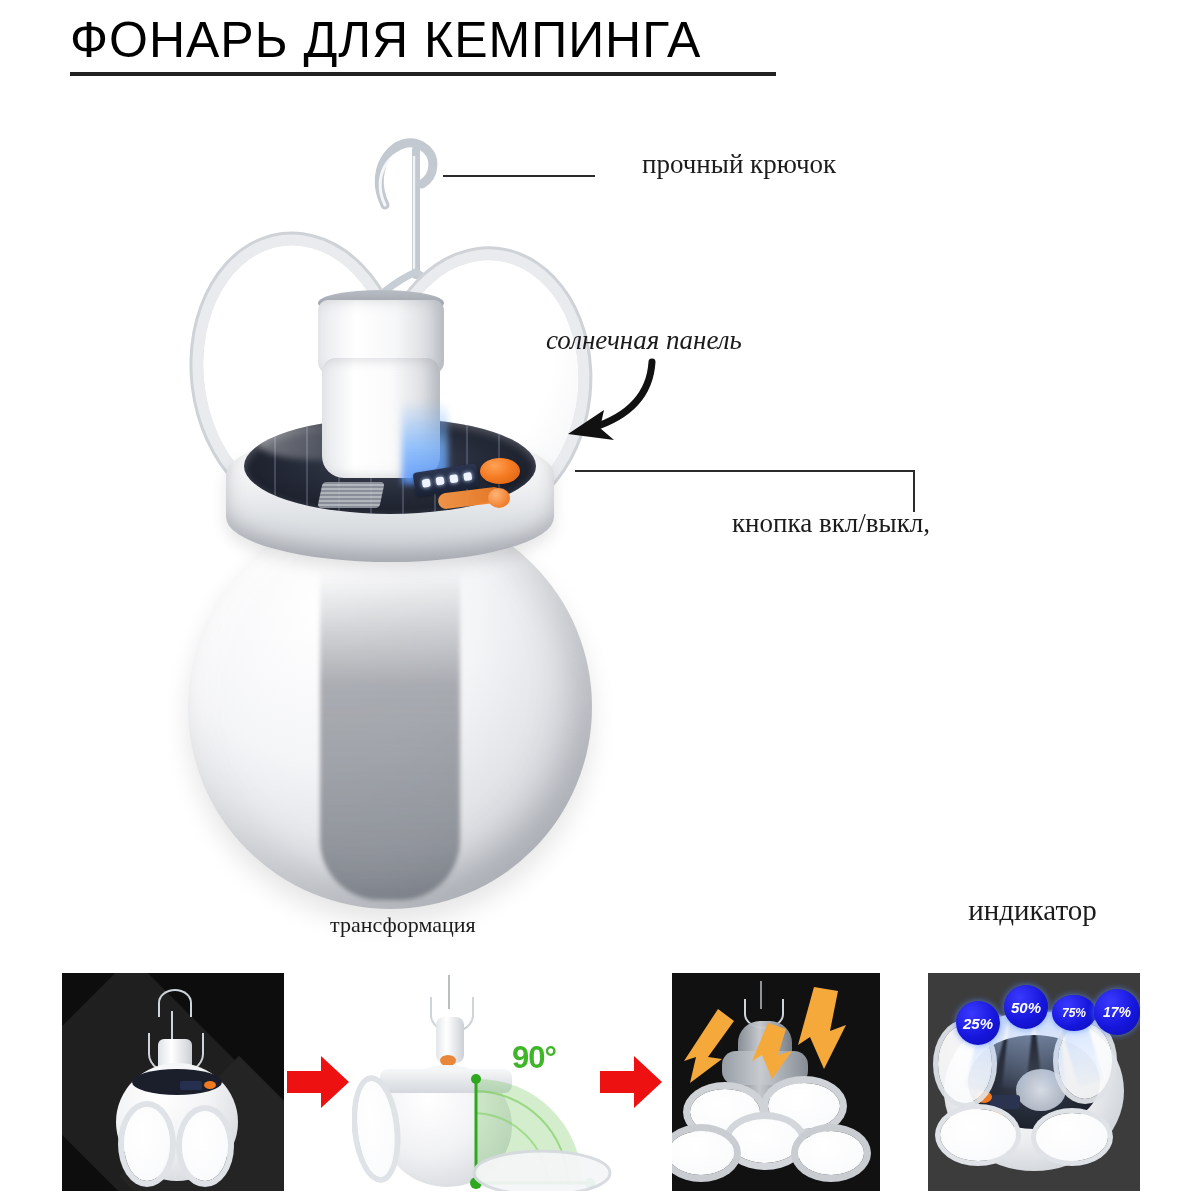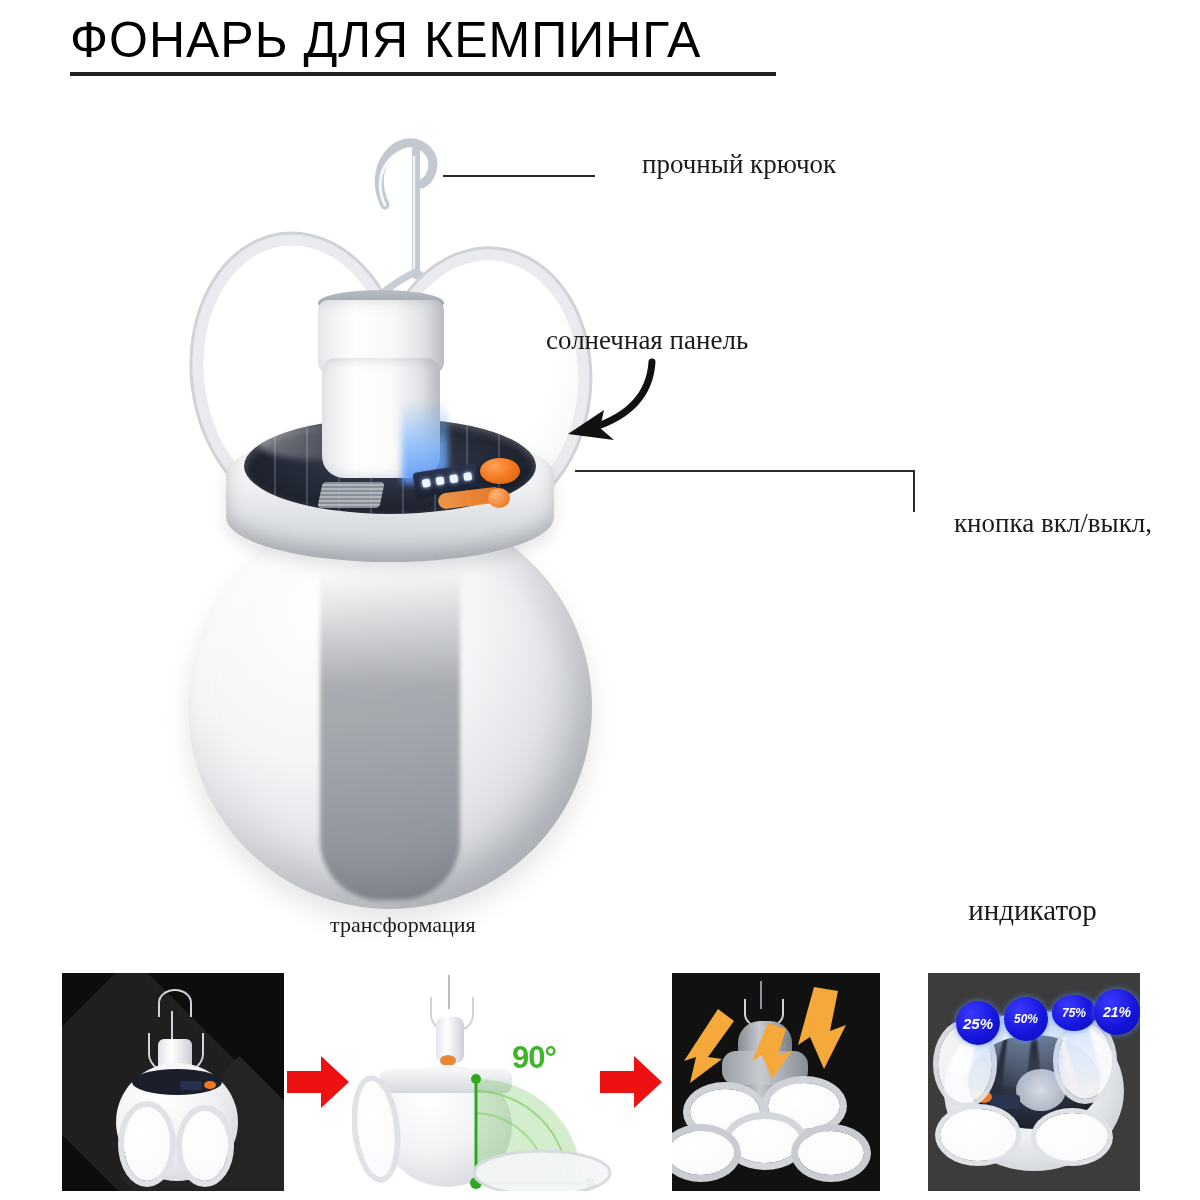--- a/index.html
+++ b/index.html
@@ -10,22 +10,22 @@
   
   #title-block{left:70px;top:14px;}
   #page-title{font-size:50px;letter-spacing:1px;line-height:1.05;
               font-family:Liberation Sans, sans-serif;color:#000000;white-space:nowrap;}
   #title-rule{left:70px;top:72px;width:706px;height:4px;background:#222;}
 
   
   .callout{font-size:27px;color:#1b1b1b;line-height:1.18;white-space:nowrap;
            font-family:"Liberation Serif","DejaVu Serif",serif;}
   #lbl-hook{left:604px;top:149px;margin-left:38px;}
-  #lbl-solar{left:546px;top:325px;}
-  #lbl-button{left:732px;top:508px;text-align:right;white-space:normal;width:420px;}
+  #lbl-solar{left:546px;top:325px;font-style:italic;}
+  #lbl-button{left:732px;top:508px;text-align:left;white-space:normal;width:420px;}
   #lbl-transform{left:330px;top:912px;font-size:22px;}
   #lbl-charge{left:925px;top:895px;font-size:29px;text-align:center;width:215px;line-height:1.1;}
 
   
   .leader{background:#2b2b2b;}
   #leader-hook{left:443px;top:175px;width:152px;height:2px;}
   #leader-btn-h{left:575px;top:470px;width:340px;height:2px;}
   #leader-btn-v{left:913px;top:470px;width:2px;height:42px;}
 
   
@@ -283,16 +283,16 @@
   <div class="mini-leaf" style="left:108px;top:140px;width:72px;height:48px;box-shadow:0 0 0 5px #dfe2e6;"></div>
   <div class="mini-leaf" style="left:10px;top:52px;width:54px;height:78px;box-shadow:0 0 0 5px #dfe2e6;opacity:.95;"></div>
   <div class="mini-leaf" style="left:130px;top:50px;width:54px;height:76px;box-shadow:0 0 0 5px #dfe2e6;opacity:.95;"></div>
 
   <div class="beam" style="left:46px;top:40px;width:26px;height:78px;transform:rotate(14deg);"></div>
   <div class="beam" style="left:78px;top:38px;width:24px;height:78px;transform:rotate(6deg);"></div>
   <div class="beam" style="left:110px;top:38px;width:24px;height:76px;transform:rotate(-6deg);"></div>
   <div class="beam" style="left:140px;top:40px;width:26px;height:72px;transform:rotate(-16deg);"></div>
 
   <div class="pct-badge" id="pct0" style="left:28px;top:28px;width:44px;height:44px;font-size:15px;">25%</div>
-  <div class="pct-badge" id="pct1" style="left:76px;top:24px;width:44px;height:44px;font-size:12px;">50%</div>
+  <div class="pct-badge" id="pct1" style="left:76px;top:12px;width:44px;height:44px;font-size:15px;">50%</div>
   <div class="pct-badge" id="pct2" style="left:124px;top:22px;width:44px;height:36px;font-size:12px;">75%</div>
-  <div class="pct-badge" id="pct3" style="left:166px;top:16px;width:46px;height:46px;font-size:14px;">21%</div>
+  <div class="pct-badge" id="pct3" style="left:166px;top:16px;width:46px;height:46px;font-size:14px;">17%</div>
 </div>
 
 </body></html>

